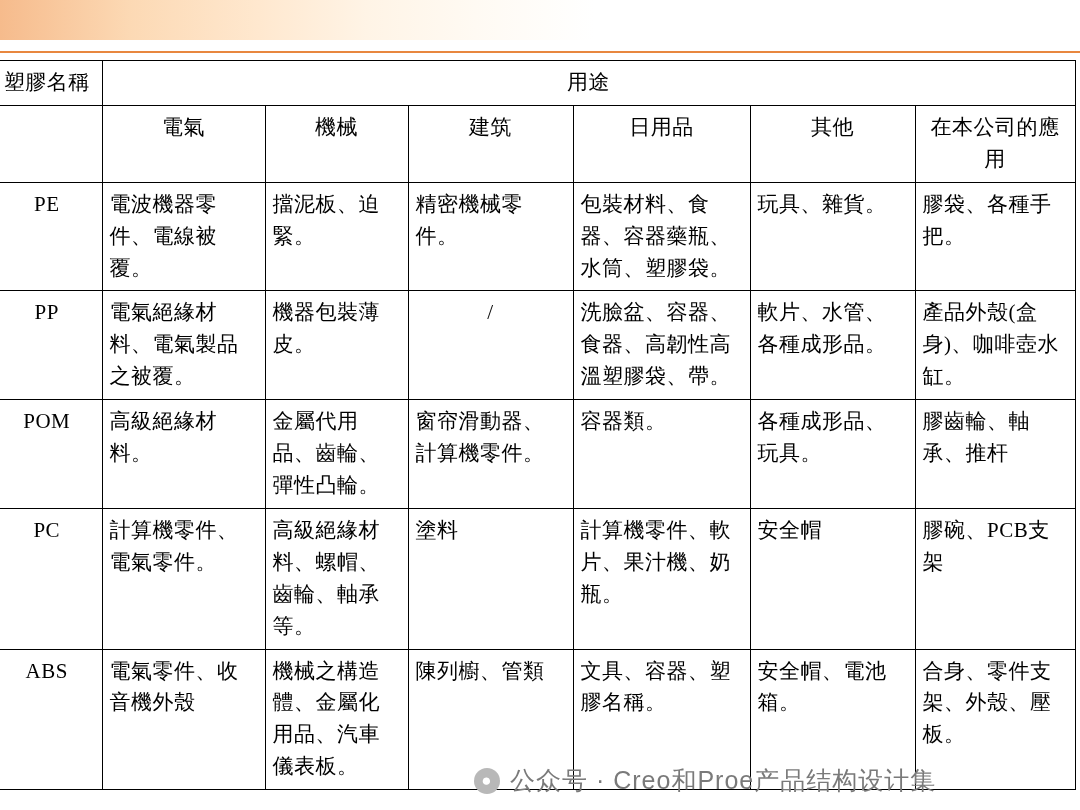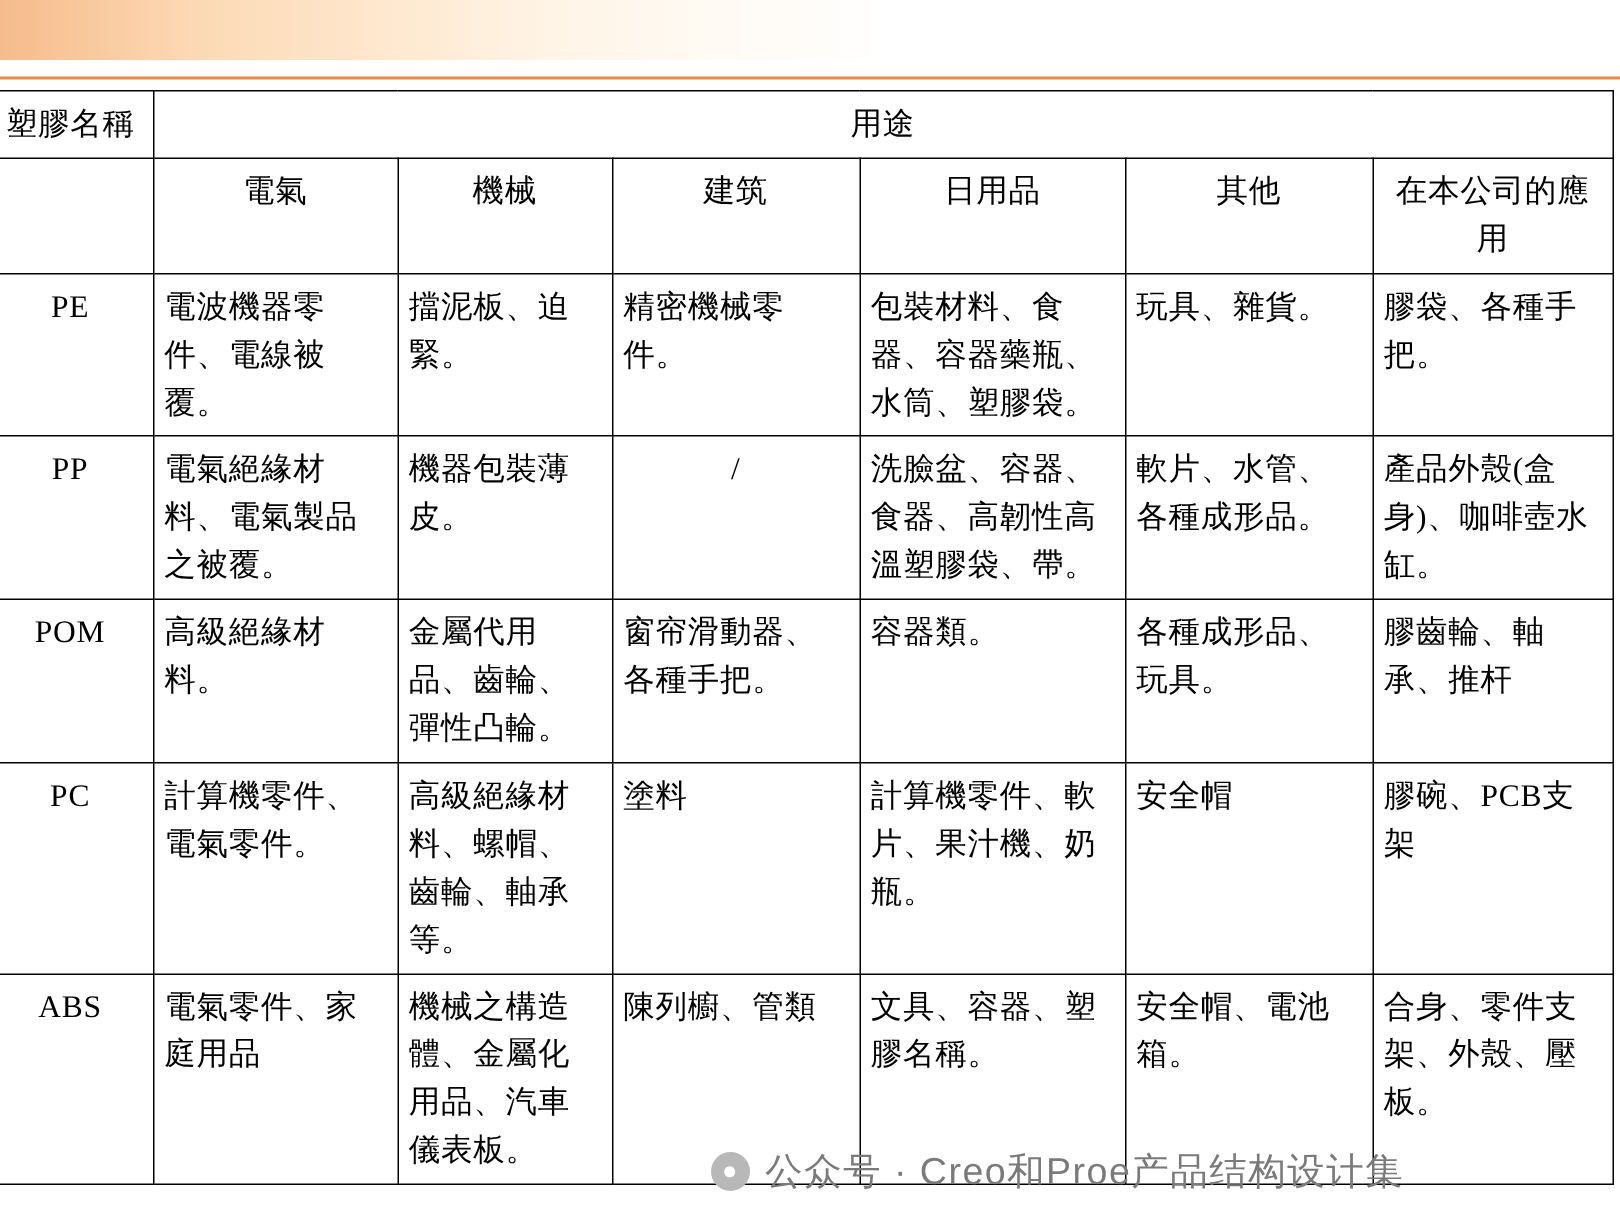--- a/index.html
+++ b/index.html
@@ -178,39 +178,39 @@
         <td class="center">/</td>
         <td>洗臉盆、容器、食器、高韌性高溫塑膠袋、帶。</td>
         <td>軟片、水管、各種成形品。</td>
         <td>產品外殼(盒身)、咖啡壺水缸。</td>
       </tr>
 
       <tr>
         <td class="name-cell noborder-left">POM</td>
         <td>高級絕緣材料。</td>
         <td>金屬代用品、齒輪、彈性凸輪。</td>
-        <td>窗帘滑動器、各種手把。</td>
+        <td>窗帘滑動器、計算機零件。</td>
         <td>容器類。</td>
         <td>各種成形品、玩具。</td>
         <td>膠齒輪、軸承、推杆</td>
       </tr>
 
       <tr>
         <td class="name-cell noborder-left">PC</td>
         <td>計算機零件、電氣零件。</td>
         <td>高級絕緣材料、螺帽、齒輪、軸承等。</td>
         <td>塗料</td>
         <td>計算機零件、軟片、果汁機、奶瓶。</td>
         <td>安全帽</td>
         <td>膠碗、PCB支架</td>
       </tr>
 
       <tr>
         <td class="name-cell noborder-left">ABS</td>
-        <td>電氣零件、家庭用品</td>
+        <td>電氣零件、收音機外殼</td>
         <td>機械之構造體、金屬化用品、汽車儀表板。</td>
         <td>陳列櫥、管類</td>
         <td>文具、容器、塑膠名稱。</td>
         <td>安全帽、電池箱。</td>
         <td>合身、零件支架、外殼、壓板。</td>
       </tr>
     </tbody>
   </table>
 
   <div class="watermark">

